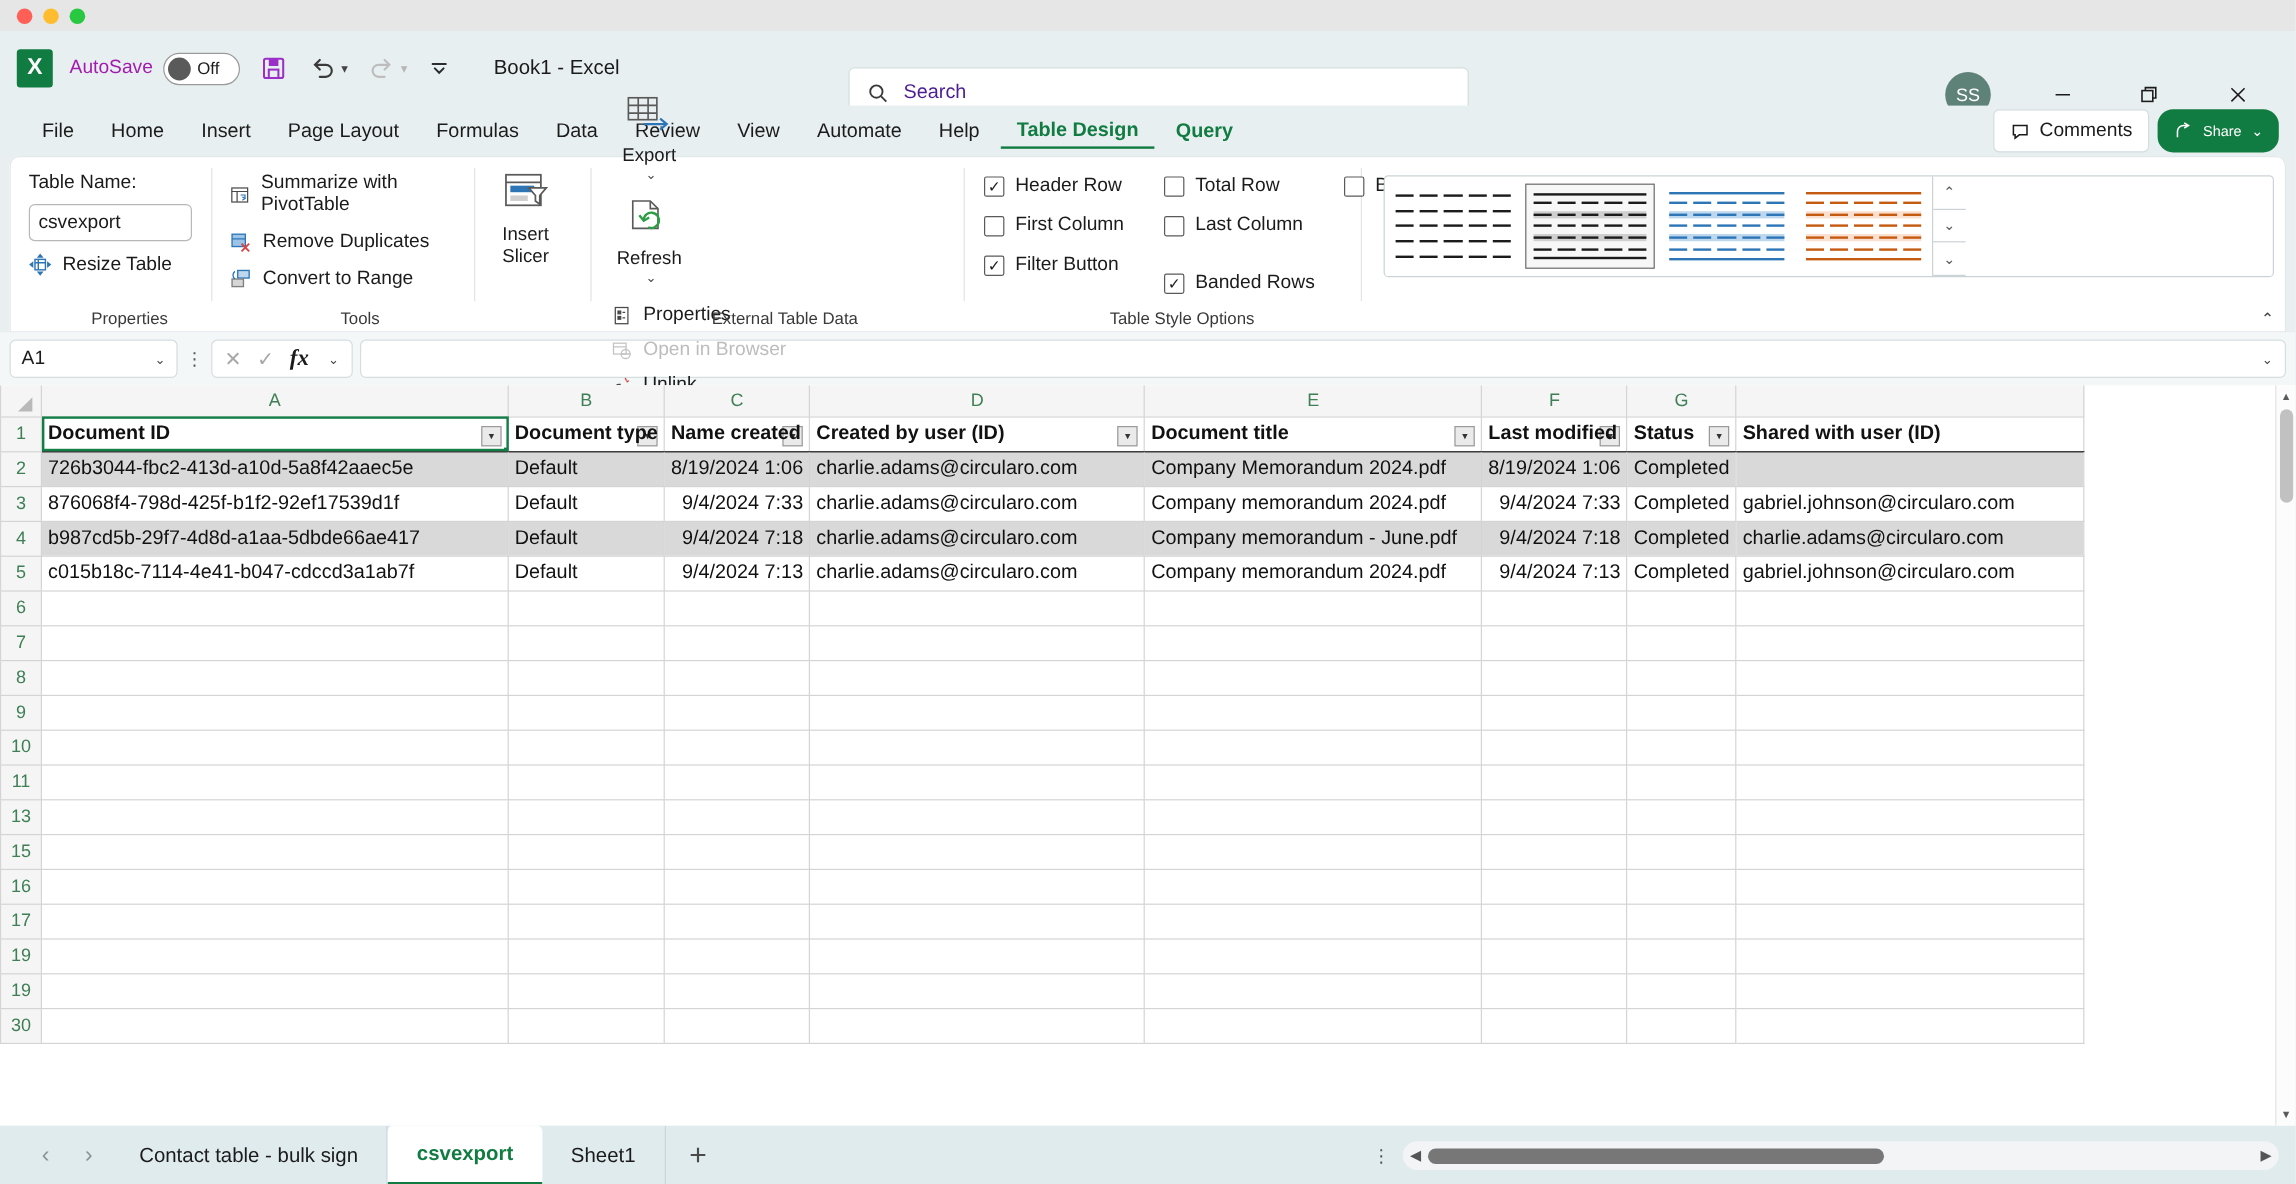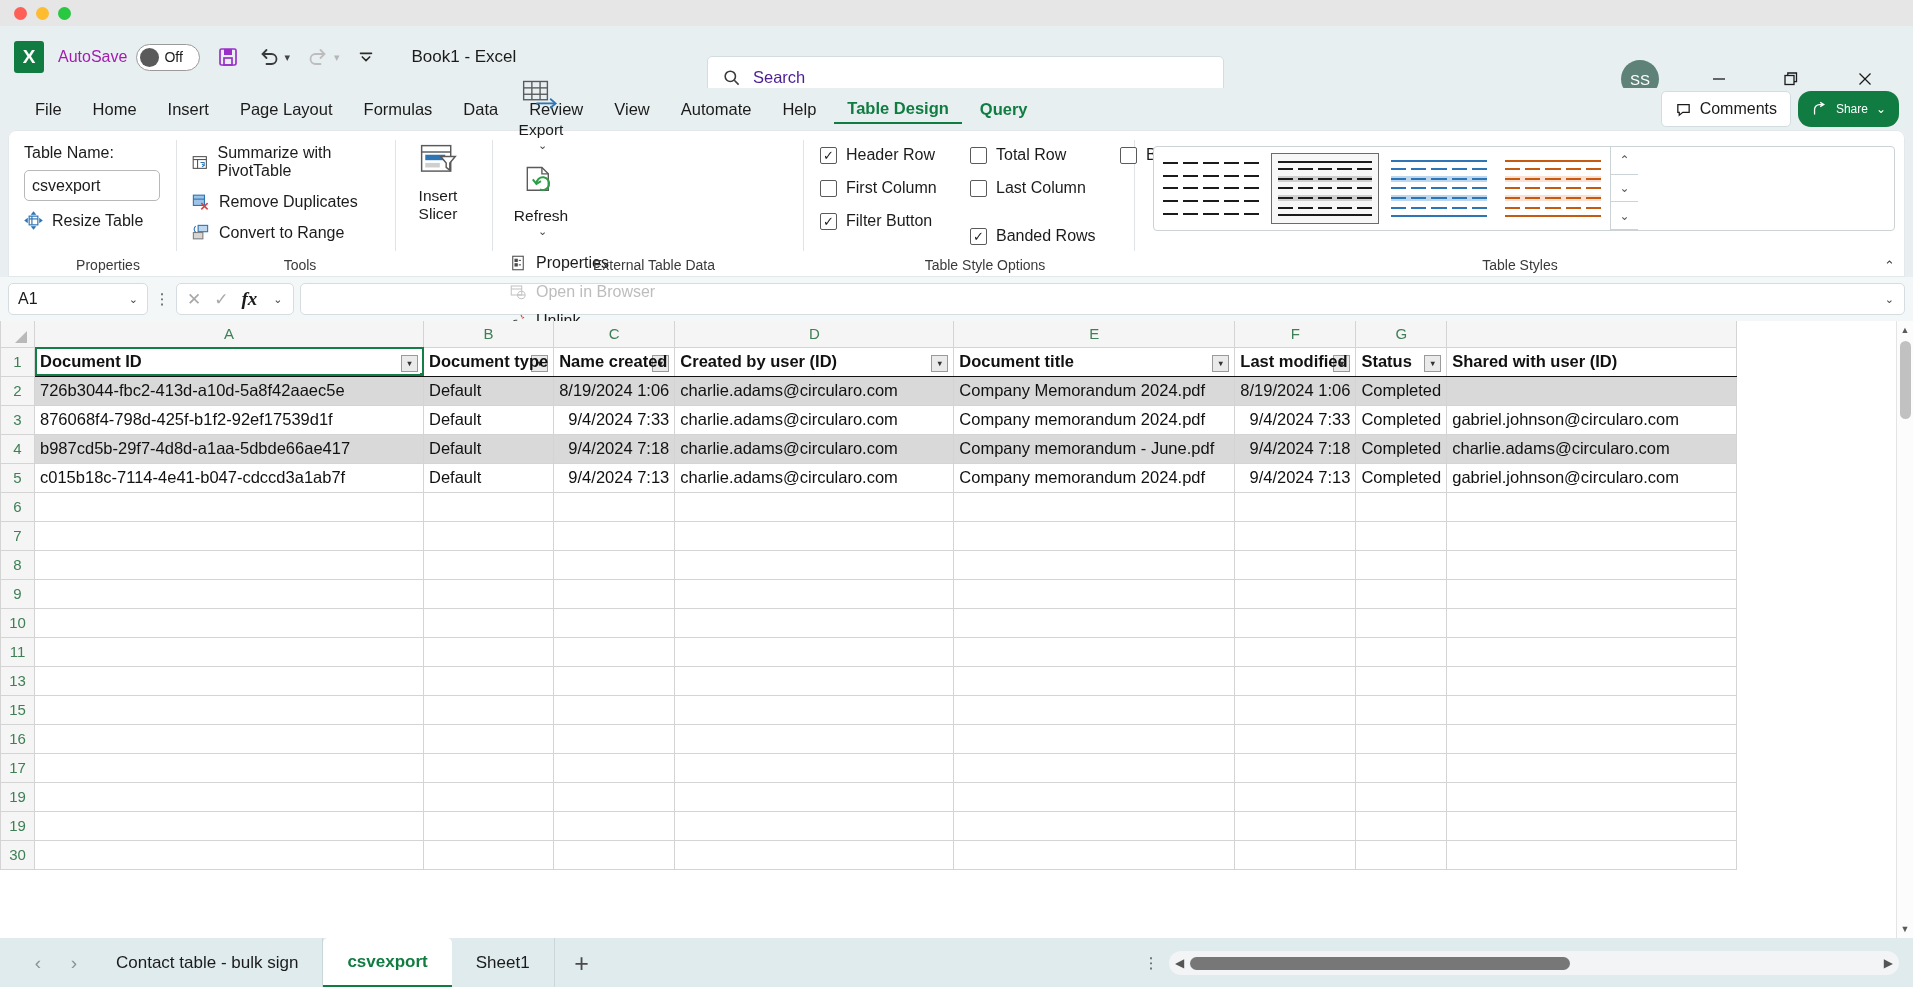--- a/index.html
+++ b/index.html
@@ -588,21 +588,20 @@
             <div class="dash" style="background:#c55a11"></div>
           </div>
         <div style="height:2px;background:#c55a11"></div>
       </div>
       <div class="gal-scroll">
         <div>⌃</div>
         <div>⌄</div>
         <div>⌄</div>
       </div>
     </div>
-    <div class="grp-label" style="left:0;">Table Styles</div>
   </div>
 
   <div class="ribbon-collapse">⌃</div>
 </div>
 
 <div class="fbar">
   <div class="namebox">
     <span>A1</span>
     <span class="caret">⌄</span>
   </div>

